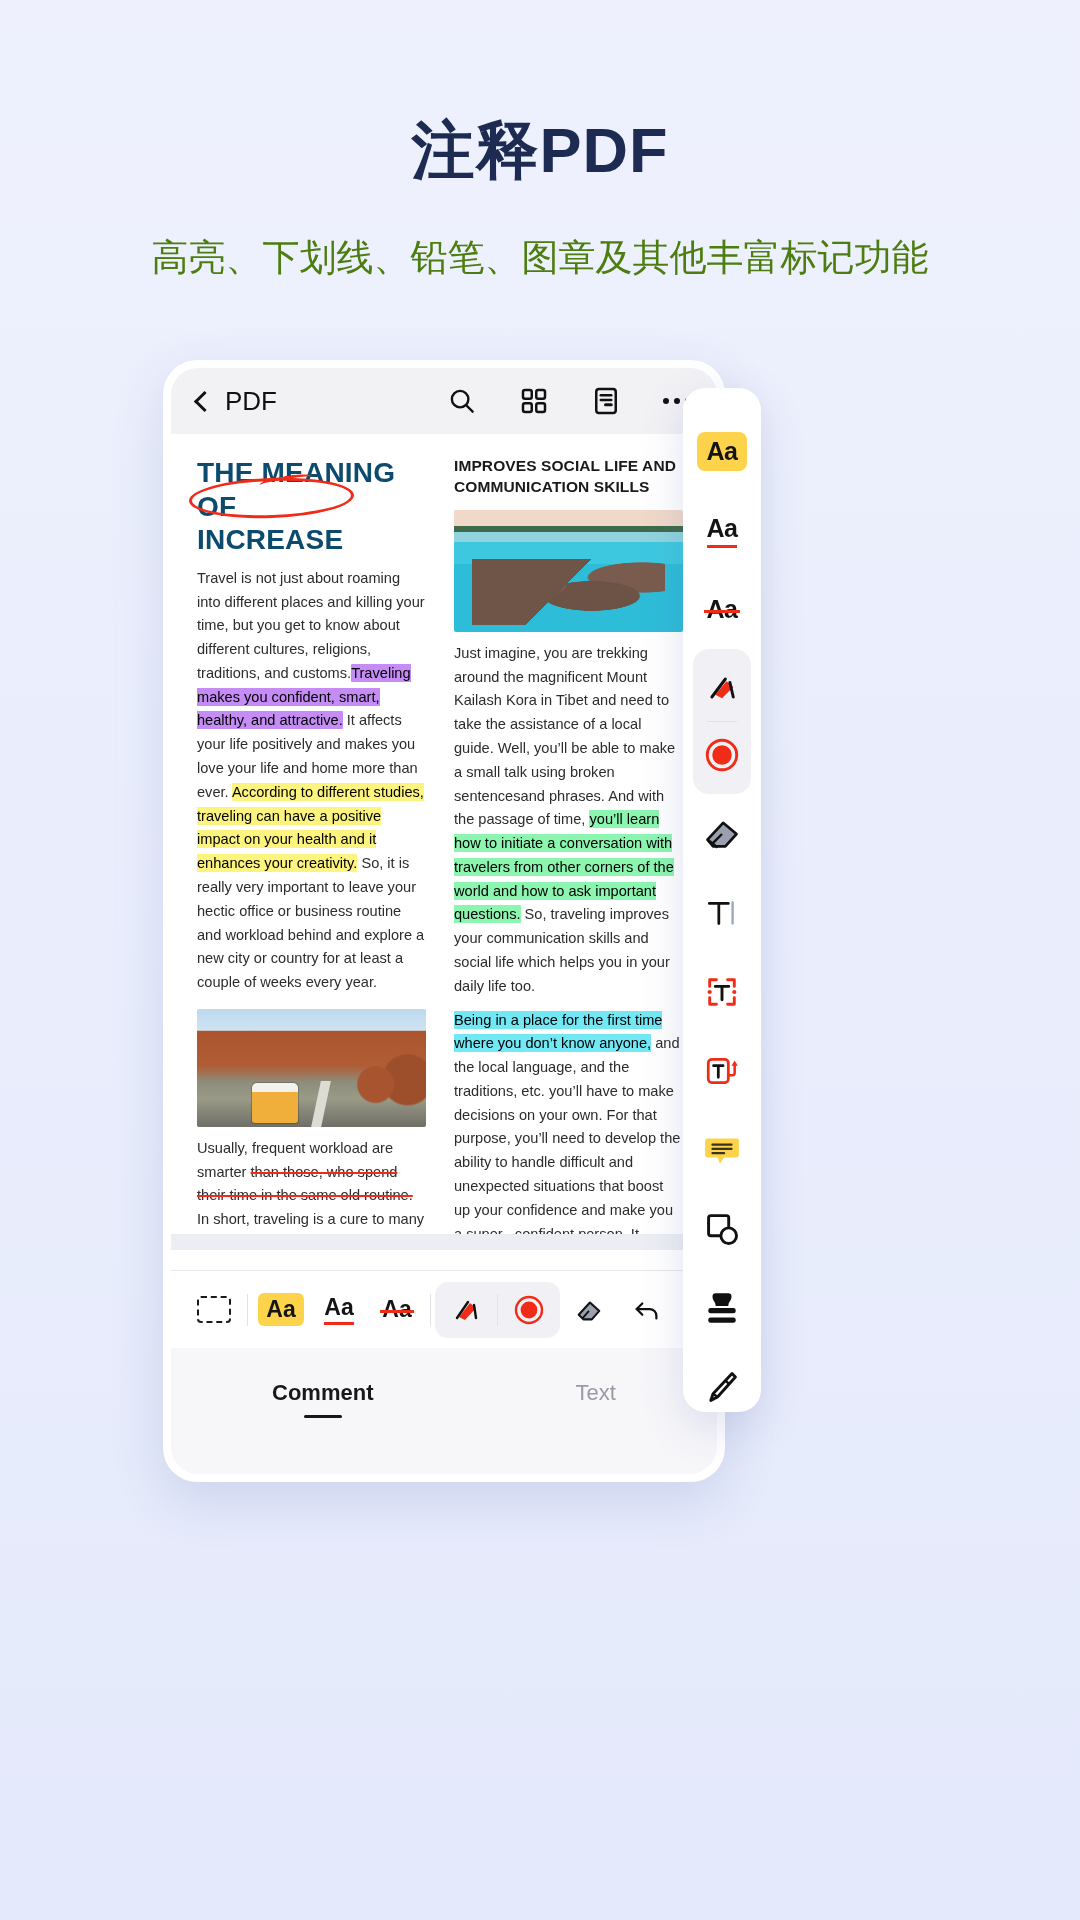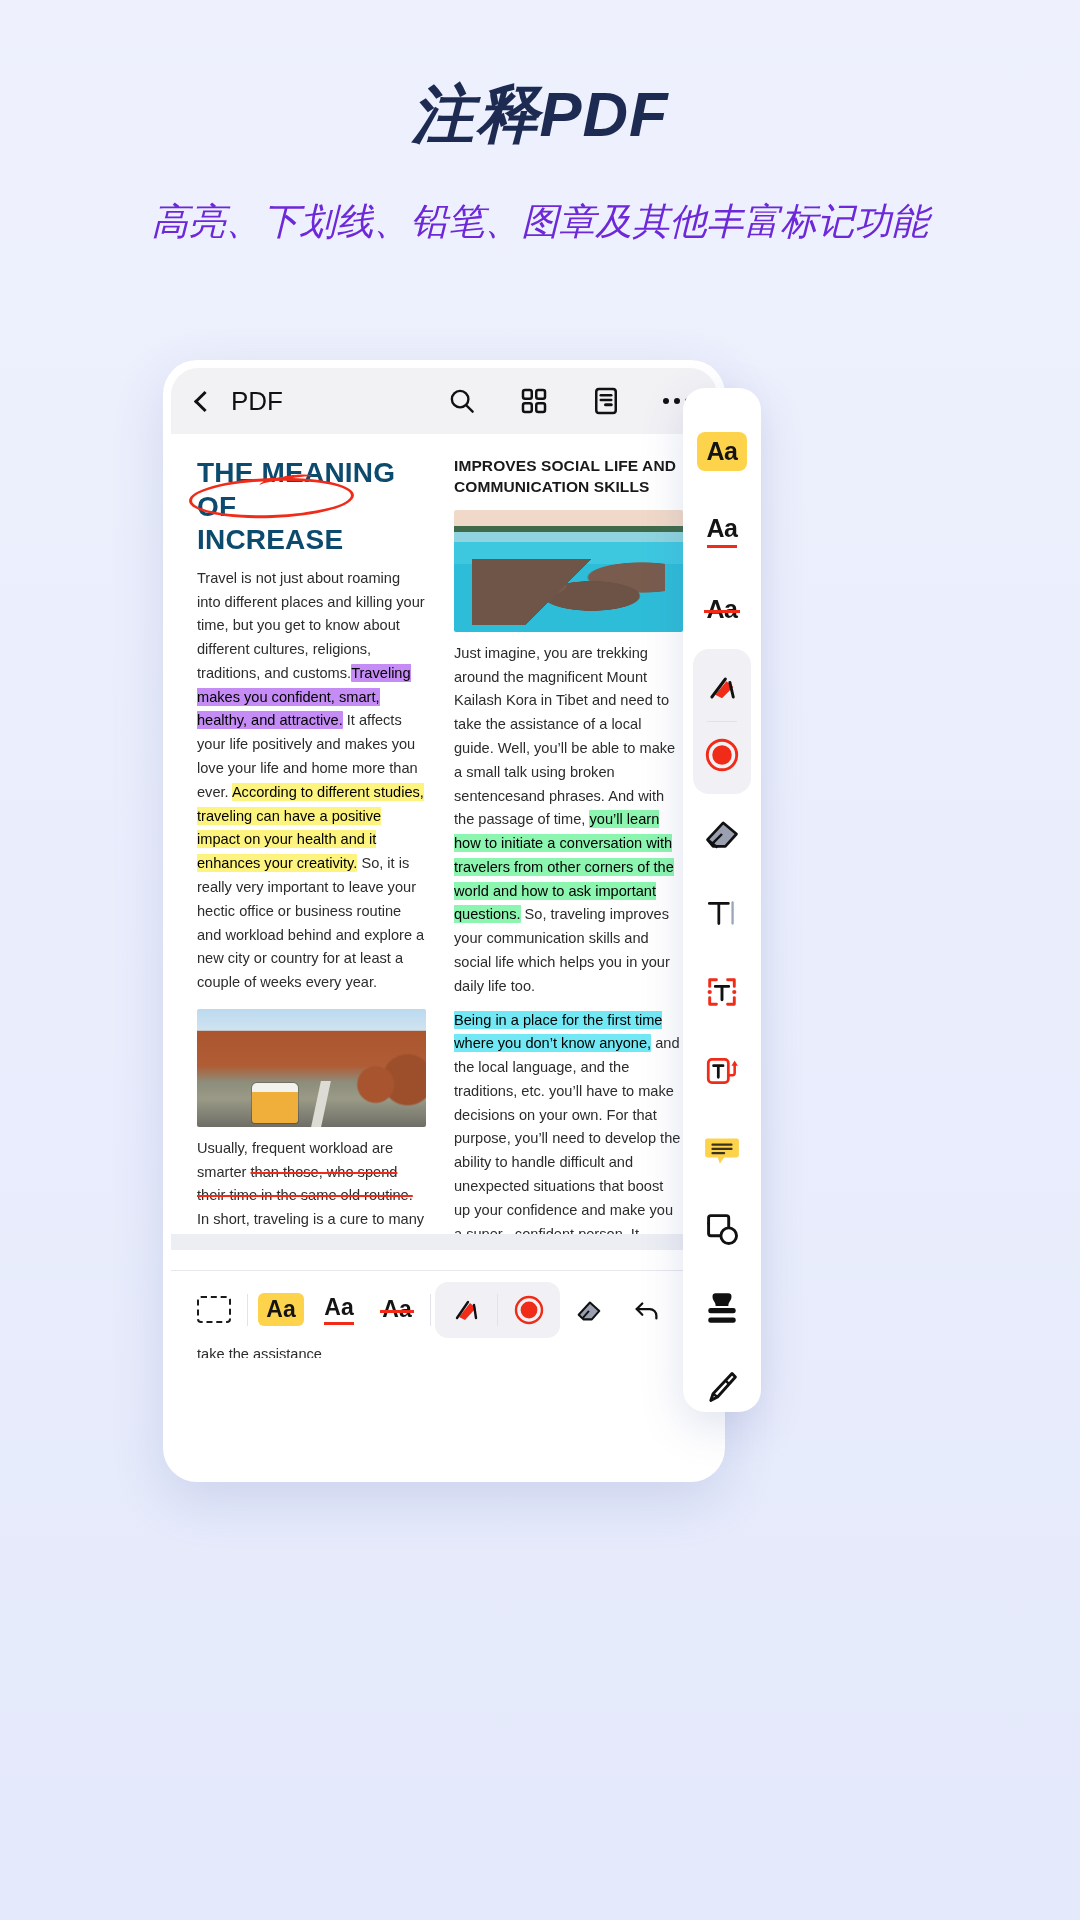--- a/index.html
+++ b/index.html
@@ -5,34 +5,34 @@
   * { box-sizing: border-box; margin: 0; padding: 0; }
   html, body { width: 1080px; height: 1920px; }
   body {
     font-family: "Liberation Sans", "DejaVu Sans", sans-serif;
     background: linear-gradient(180deg, #eef1fd 0%, #e9edfc 55%, #e4e9fb 100%);
     position: relative;
     overflow: hidden;
   }
 
   
-  .hero { text-align: center; padding-top: 78px; font-style: italic; }
+  .hero { text-align: center; padding-top: 114px; }
   .hero h1 {
     font-size: 63px;
     font-weight: 700;
     color: #1d2b52;
     letter-spacing: 1px;
     line-height: 1.15;
   }
   .hero p {
     margin: 44px auto 0;
     width: 790px;
     font-size: 37px;
     line-height: 1.5;
-    color: #6d28d9;
+    color: #4d7c0f;
     font-weight: 400;
   }
 
   
   .phone {
     position: absolute;
     left: 163px;
     top: 360px;
     width: 562px;
     height: 1122px;
@@ -52,21 +52,21 @@
 
   
   .topbar {
     height: 66px;
     background: #f2f2f5;
     display: flex;
     align-items: center;
     padding: 0 26px;
   }
   .topbar .back {
-    display: flex; align-items: center; gap: 17px;
+    display: flex; align-items: center; gap: 11px;
     font-size: 26px; color: #111; font-weight: 400;
   }
   .chev {
     width: 15px; height: 15px;
     border-left: 3px solid #111;
     border-bottom: 3px solid #111;
     transform: rotate(45deg);
     margin-right: 2px;
   }
   .topbar .spacer { flex: 1; }
@@ -366,20 +366,29 @@
         </svg>
       </div>
       <div class="bt">
         <svg width="30" height="30" viewBox="0 0 32 32" fill="none">
           <path d="M11 9 L5 15 L11 21" stroke="#111" stroke-width="2.4" stroke-linecap="round" stroke-linejoin="round"></path>
           <path d="M5 15 H19 a7 7 0 0 1 7 7 v3" stroke="#111" stroke-width="2.4" stroke-linecap="round"></path>
         </svg>
       </div>
     </div>
 
+    <div class="tabs">
+      <div class="tab active">
+        <span>Comment</span>
+        <div class="bar"></div>
+      </div>
+      <div class="tab">
+        <span>Text</span>
+      </div>
+    </div>
 
   </div>
 </div>
 
 <div class="palette">
 
   <div class="pi">
     <span class="p-aa p-hl">Aa</span>
   </div>
 

